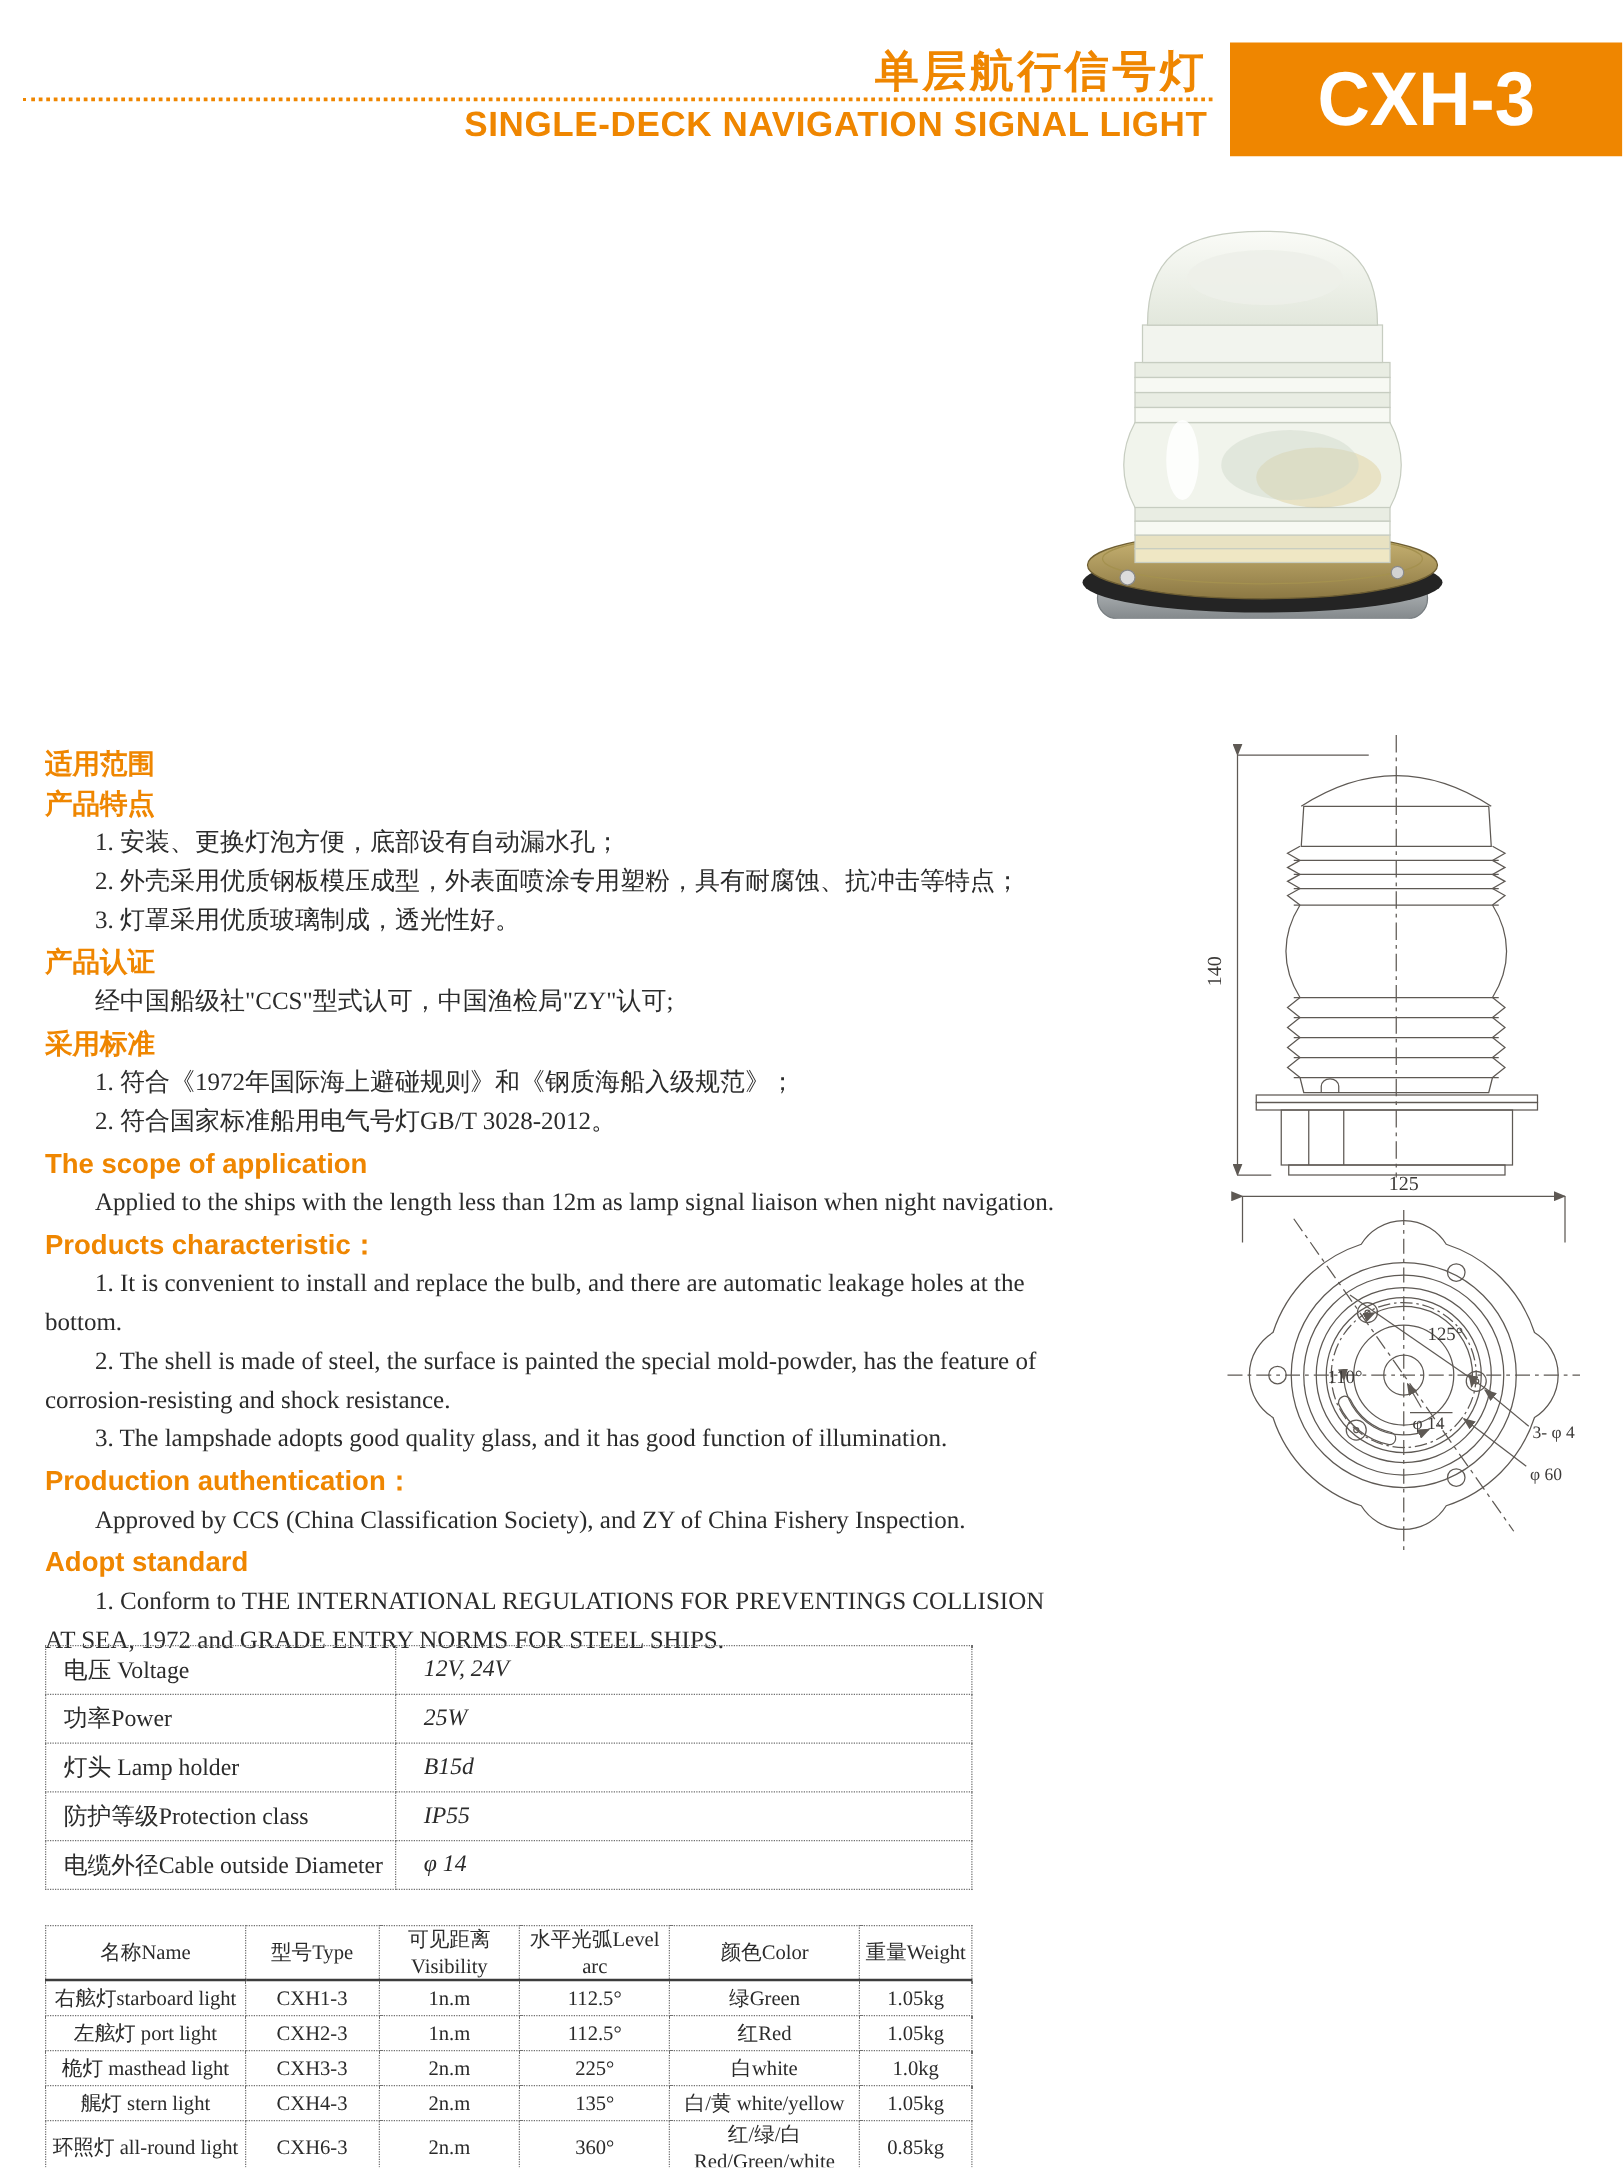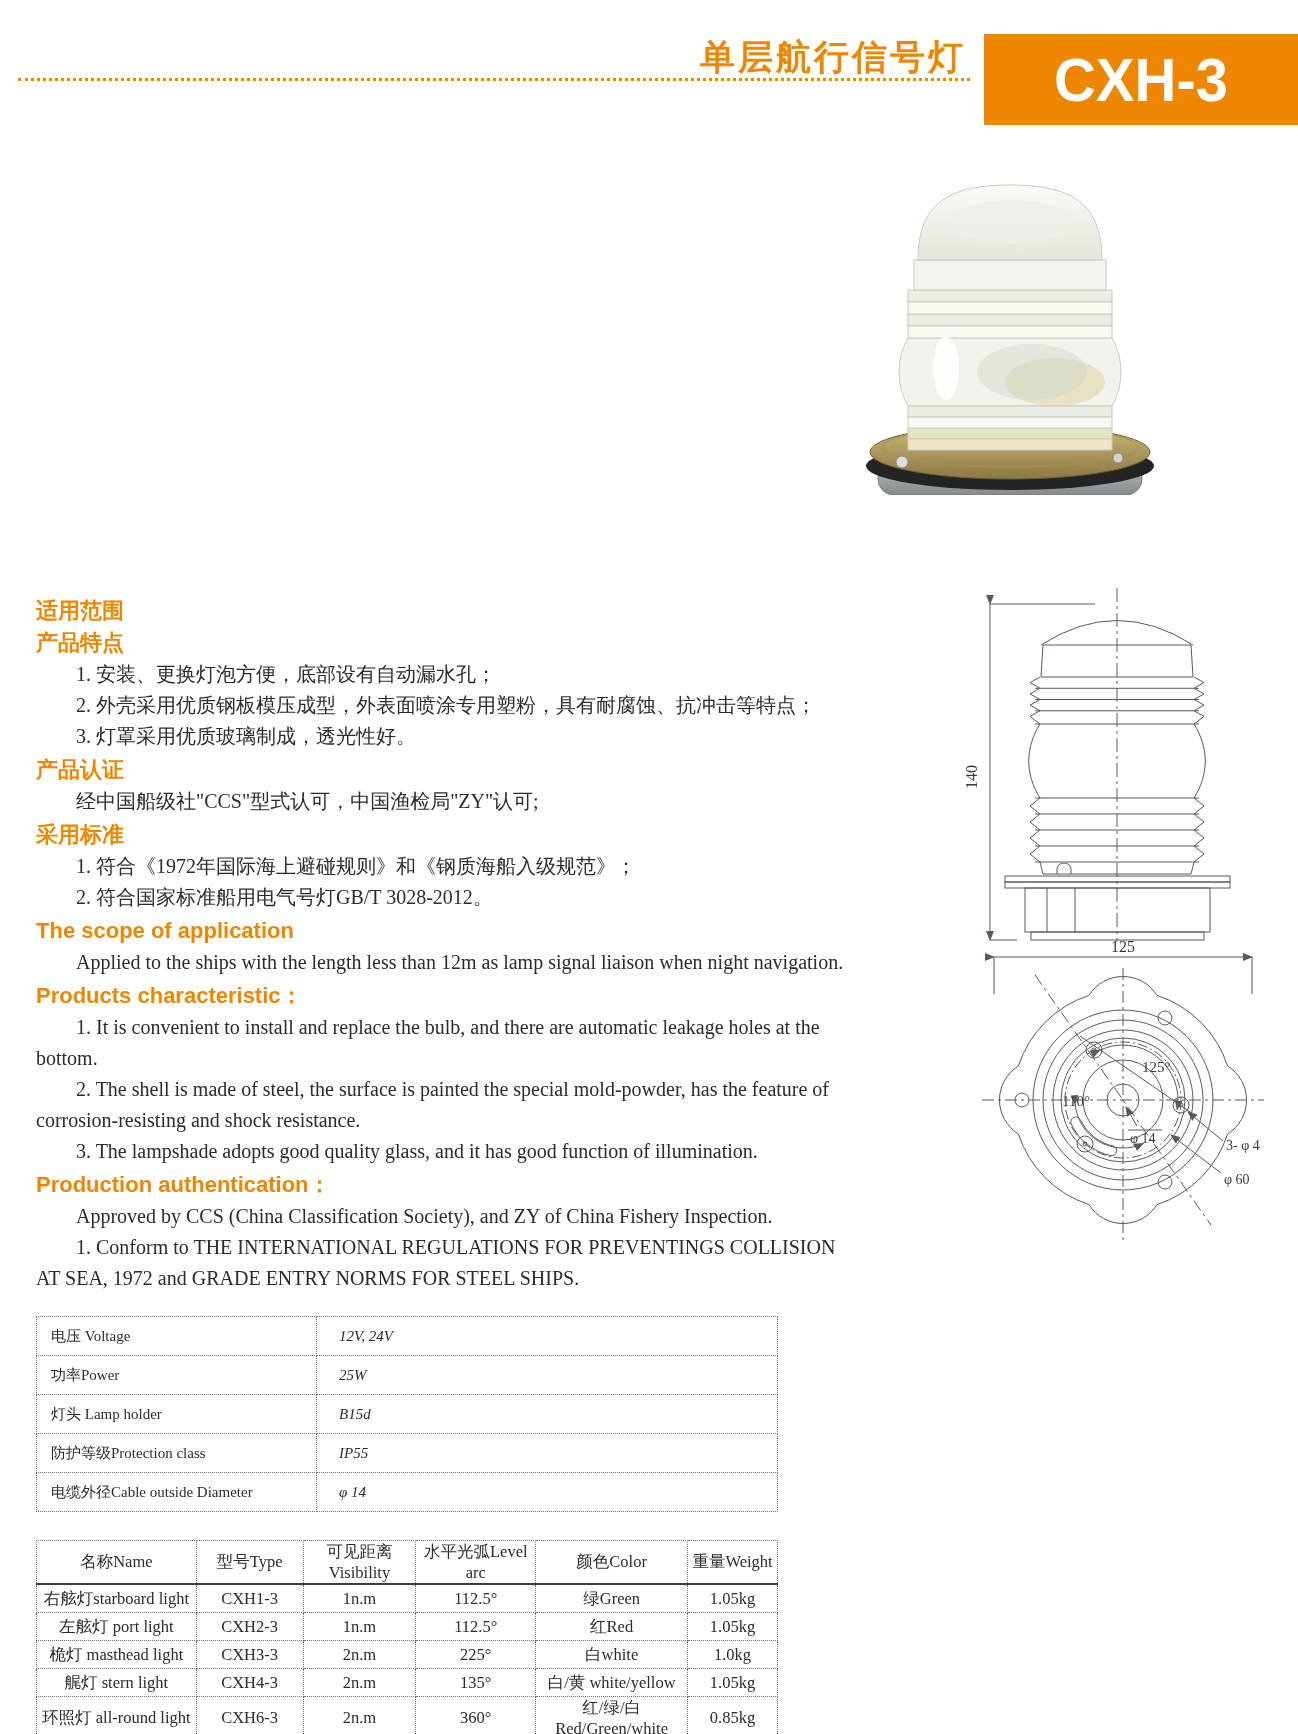--- a/index.html
+++ b/index.html
@@ -25,38 +25,39 @@
   svg text{font-family:"Liberation Serif",serif;fill:#3c3a38;}
 
   
   .content{position:absolute;left:36px;top:574px;width:808px;margin-top:19px;}
   .content h3{margin:4px 0 2px;font-family:"Liberation Sans",sans-serif;font-weight:bold;
               font-size:22px;line-height:28px;color:var(--orange);}
   .content p{margin:0;font-size:20px;line-height:31px;text-indent:2em;}
 
   
   table{border-collapse:collapse;}
-  .spec-table{position:absolute;left:36px;top:1316px;width:742px;font-size:15px;}
+  .spec-table{position:absolute;left:36px;top:1316px;width:742px;font-size:19px;}
   .spec-table th,.spec-table td{border:1px dotted #6f6f6f;height:36px;font-weight:normal;text-align:left;}
   .spec-table th{width:264px;padding-left:14px;}
   .spec-table td{padding-left:22px;font-style:italic;}
 
   
   .model-tbl{position:absolute;left:36px;top:1540px;width:742px;font-size:16.5px;}
   .model-tbl th,.model-tbl td{border:1px dotted #6f6f6f;text-align:center;font-weight:normal;
                               height:27px;padding:0 2px;}
   .model-tbl thead th{border-bottom:2px solid #3c3c3c;height:29px;}
 </style>
 </head>
 <body>
 
 <div class="page">
 
   <div class="cn-title">单层航行信号灯</div>
   <div class="rule"></div>
+  <div class="en-title">SINGLE-DECK NAVIGATION SIGNAL LIGHT</div>
   <div class="model-box">
     <span>CXH-3</span>
   </div>
 
   <svg class="photo" width="315" height="335" viewBox="0 0 315 335">
     <defs>
       <linearGradient id="gGlass" x1="0" y1="0" x2="0" y2="1">
         <stop offset="0" stop-color="#fafbf7"></stop>
           <stop offset="1" stop-color="#e2e7dc"></stop>
       </linearGradient>
@@ -220,20 +221,21 @@
     <p>Applied to the ships with the length less than 12m as lamp signal liaison when night navigation.</p>
 
     <h3>Products characteristic：</h3>
     <p>1. It is convenient to install and replace the bulb, and there are automatic leakage holes at the bottom.</p>
     <p>2. The shell is made of steel, the surface is painted the special mold-powder, has the feature of corrosion-resisting and shock resistance.</p>
     <p>3. The lampshade adopts good quality glass, and it has good function of illumination.</p>
 
     <h3>Production authentication：</h3>
     <p>Approved by CCS (China Classification Society), and ZY of China Fishery Inspection.</p>
 
+    <h3>Adopt standard</h3>
     <p>1. Conform to THE INTERNATIONAL REGULATIONS FOR PREVENTINGS COLLISION AT SEA, 1972 and GRADE ENTRY NORMS FOR STEEL SHIPS.</p>
   </div>
 
   <table class="spec-table">
     <tbody>
       <tr>
         <th>电压 Voltage</th>
         <td>12V, 24V</td>
       </tr>
       <tr>

